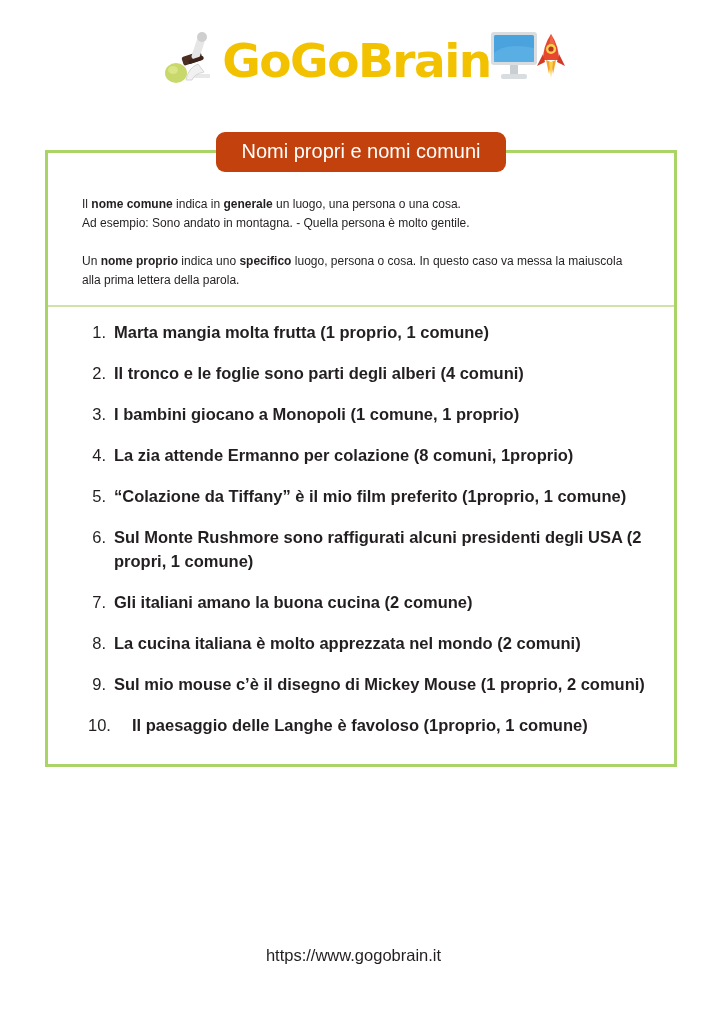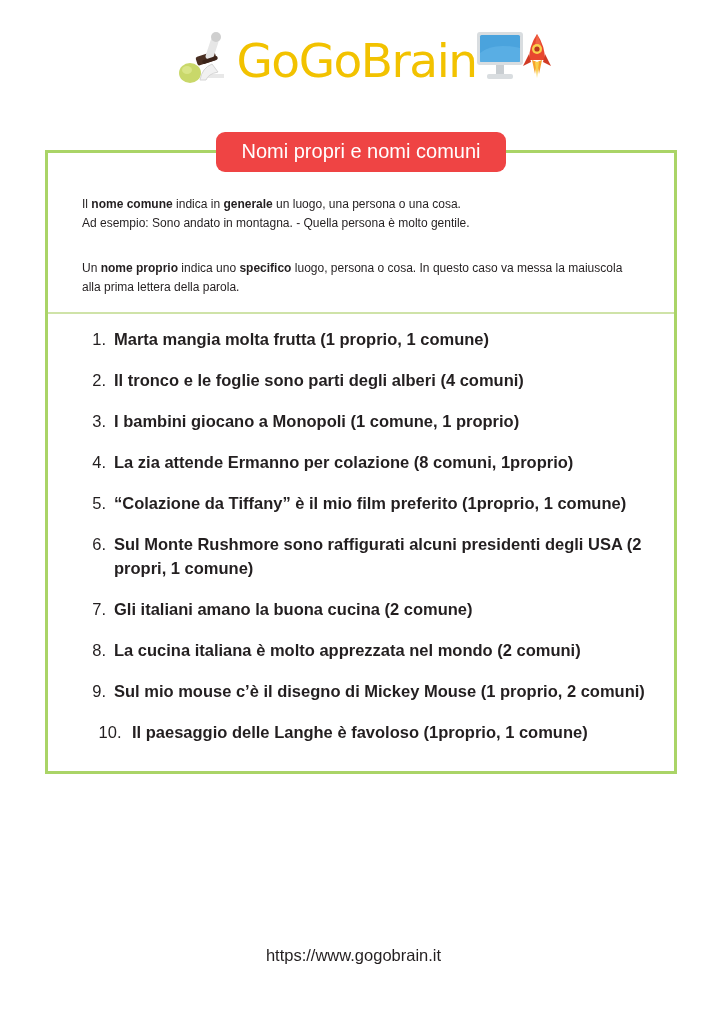--- a/index.html
+++ b/index.html
@@ -27,21 +27,21 @@
     box-sizing: border-box;
   }
   .logo-icon-left {
     width: 62px;
     height: 62px;
     position: relative;
     flex: 0 0 auto;
   }
   .logo-wordmark {
     font-family: "DejaVu Sans", sans-serif;
-    font-weight: normal;
+    font-weight: bold;
     font-size: 47px;
     letter-spacing: -1.5px;
     color: #f2c200;
     line-height: 1;
     position: relative;
     top: 1px;
   }
   .logo-icon-right {
     width: 76px;
     height: 62px;
@@ -63,40 +63,40 @@
   .title-wrap {
     position: absolute;
     left: 0;
     right: 0;
     top: -21px;
     display: flex;
     justify-content: center;
     pointer-events: none;
   }
   .title-banner {
-    background: #ef4444;
+    background: #c2410c;
     color: #ffffff;
     font-size: 20px;
     padding: 8px 26px 10px 26px;
     border-radius: 9px;
     line-height: 1.1;
     pointer-events: auto;
     white-space: nowrap;
   }
 
   .lesson {
     padding: 42px 34px 16px 34px;
     font-size: 12px;
     line-height: 1.55;
   }
   .lesson p {
     margin: 0;
   }
   .lesson p.second {
-    margin-top: 27px;
+    margin-top: 20px;
   }
   .lesson b { font-weight: bold; }
 
   .divider {
     height: 0;
     border-top: 1.5px solid #cfe3a8;
   }
 
   .instruction {
     background: #fdfdf6;
@@ -122,21 +122,21 @@
   .ex-row:last-child { margin-bottom: 4px; }
   .ex-num {
     flex: 0 0 auto;
     width: 40px;
     text-align: right;
     padding-right: 8px;
     box-sizing: border-box;
   }
   .ex-row.wide .ex-num {
     width: 58px;
-    text-align: center;
+    text-align: left;
     padding-left: 14px;
     padding-right: 0;
   }
   .ex-text {
     flex: 1 1 auto;
     font-weight: bold;
   }
 
   
   .footer {

